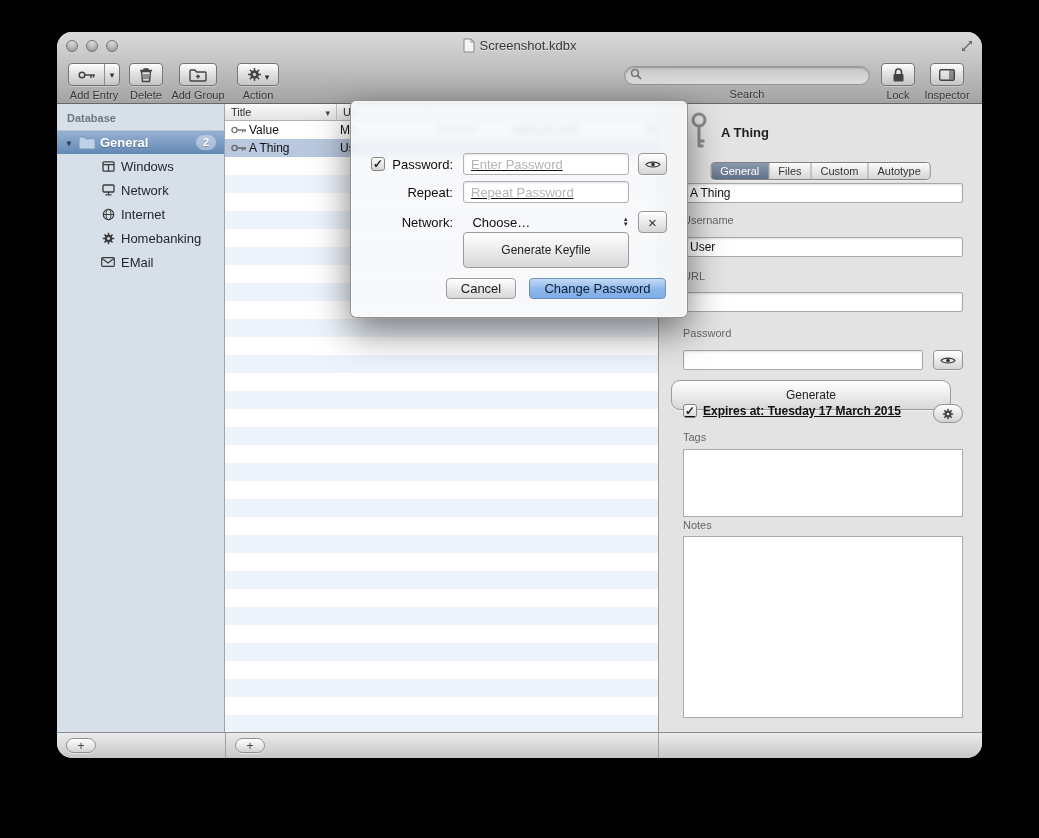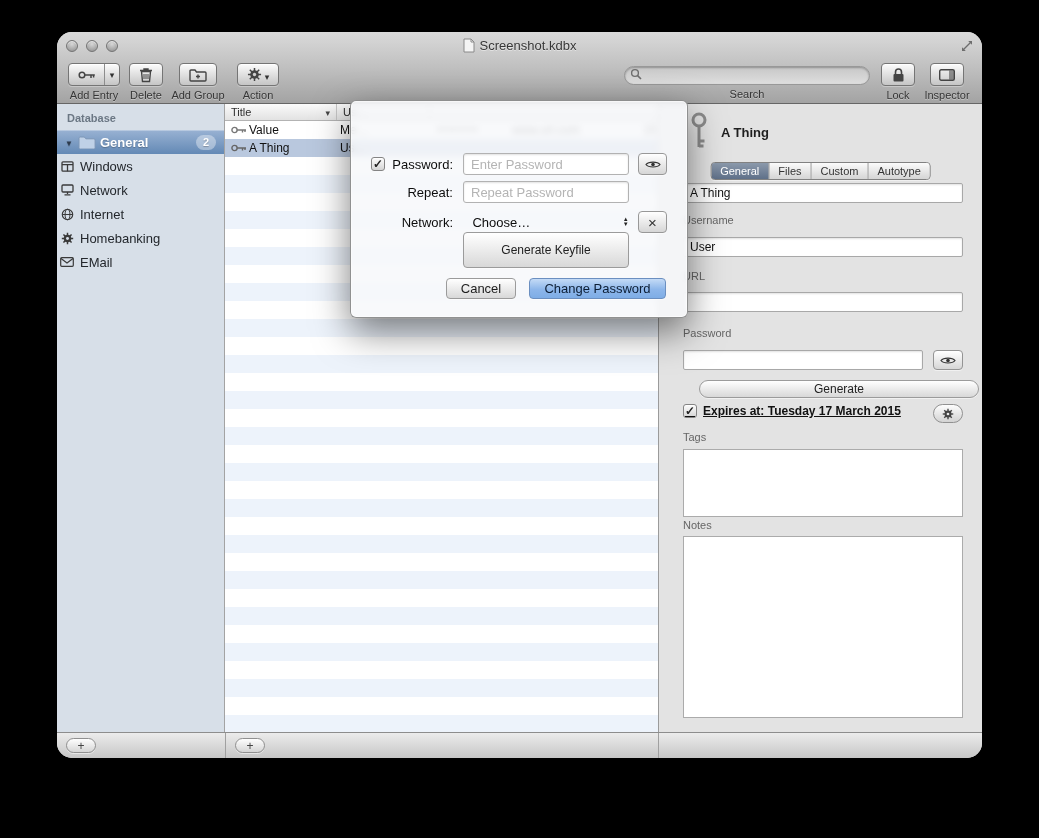--- a/index.html
+++ b/index.html
@@ -39,21 +39,21 @@
                  background:linear-gradient(#c7c7c7,#dedede); padding:0 8px 0 22px; font-size:12px; color:#333;
                  box-shadow:inset 0 1px 2px rgba(0,0,0,.28); outline:none; }
   .mag { position:absolute; left:6px; top:3px; }
 
   
   .content { position:absolute; top:72px; left:0; right:0; bottom:26px; }
 
   .sidebar { position:absolute; left:0; top:0; bottom:0; width:168px; background:#d7dfe8;
              border-right:1px solid #a3a3a3; padding-top:8px; }
   .side-head { font-size:11px; font-weight:bold; color:#6b7784; padding:0 10px 6px 10px; }
-  .side-row { height:24px; display:flex; align-items:center; font-size:13px; color:#23272c; }
+  .side-row { height:24px; display:flex; align-items:center; font-size:13px; color:#23272c; padding-left:41px; }
   .side-row.group { padding-left:8px; }
   .side-row.selected { background:linear-gradient(#99b2d3,#6389b5); color:#fff; font-weight:bold;
                        box-shadow:inset 0 1px 0 rgba(255,255,255,.3); text-shadow:0 1px 1px rgba(0,0,0,.25); }
   .disc { width:12px; display:inline-block; }
   .disc::after { content:"▼"; font-size:8px; color:#2d3b4d; position:relative; top:-1px; }
   .side-ico { width:20px; display:inline-flex; justify-content:center; margin-right:3px; }
   .badge { margin-left:auto; margin-right:8px; background:rgba(255,255,255,.38); border-radius:8px;
            padding:0 7px; font-size:11px; line-height:15px; color:#fff; font-weight:bold; }
 
   .list { position:absolute; left:168px; top:0; bottom:0; width:433px; background:#fff; }
@@ -87,21 +87,21 @@
   .tab:last-child { border-right:none; }
   .tab.active { background:linear-gradient(#8b99ab,#5f7089); color:#fff; }
   .insp-label { position:absolute; left:24px; font-size:11px; color:#666; }
   .ifield { position:absolute; left:24px; width:280px; height:20px; border:1px solid #a8a8a8; border-radius:2px;
             background:#fff; font-size:12px; color:#111; padding:0 6px; outline:none;
             box-shadow:inset 0 1px 2px rgba(0,0,0,.12); }
   .ifield.short { width:240px; }
   .sqbtn { position:absolute; width:30px; height:20px; border:1px solid #949494; border-radius:4px;
            background:linear-gradient(#ffffff,#d6d6d6); display:flex; align-items:center; justify-content:center;
            box-shadow:0 1px 0 rgba(255,255,255,.5); cursor:default; }
-  .pill { position:absolute; left:40px; width:280px; height:18px; border:1px solid #9b9b9b; border-radius:9px;
+  .pill { position:absolute; left:12px; width:280px; height:30px; border:1px solid #9b9b9b; border-radius:9px;
           background:linear-gradient(#ffffff,#d8d8d8); font-size:12px; color:#222;
           box-shadow:0 1px 0 rgba(255,255,255,.5); }
   .roundbtn { position:absolute; left:274px; width:30px; height:19px; border:1px solid #919191; border-radius:9.5px;
               background:linear-gradient(#fdfdfd,#d3d3d3); display:flex; align-items:center; justify-content:center; }
   .cb { width:14px; height:14px; border:1px solid #848484; border-radius:3px;
         background:linear-gradient(#fdfdfd,#d4d4d4); display:inline-flex; align-items:center; justify-content:center;
         box-shadow:inset 0 1px 1px rgba(255,255,255,.7); flex:0 0 14px; }
   .cb.checked::after { content:"✓"; font-size:12px; font-weight:bold; color:#222; margin-top:-1px; }
   .expires { position:absolute; left:24px; top:300px; display:flex; align-items:center; gap:6px;
              font-size:12px; font-weight:bold; color:#111;text-decoration:underline; }
@@ -118,21 +118,21 @@
 
   
   .popover { position:absolute; left:293px; top:68px; width:338px; height:218px; z-index:20;
              background:rgba(247,248,250,.86); backdrop-filter:blur(3px);
              border:1px solid rgba(110,110,110,.75); border-radius:6px;
              box-shadow:0 14px 36px rgba(0,0,0,.5), inset 0 0 0 1px rgba(255,255,255,.55); }
   .pop-row { position:absolute; left:20px; right:20px; height:22px; display:flex; align-items:center; }
   .pop-label { flex:0 0 64px; text-align:right; margin-right:10px; font-size:13px; color:#0d0d0d; }
   .cbspace { flex:0 0 14px; margin-right:4px; }
   .pfield { width:166px; height:22px; border:1px solid #b2b2b2; border-radius:3px; background:#fff;
-            font-size:13px; color:#111; padding:0 7px; outline:none; box-shadow:inset 0 1px 2px rgba(0,0,0,.12); }
+            font-size:13px; color:#111; padding:0 7px; outline:none; box-shadow:inset 0 1px 2px rgba(0,0,0,.12);text-decoration:underline; }
   .pfield::placeholder, .ifield::placeholder { color:#b4b4b4; }
   .popbtn31 { width:31px; height:22px; margin-left:9px; border:1px solid #989898; border-radius:4px;
               background:linear-gradient(#ffffff,#d6d6d6); display:flex; align-items:center; justify-content:center;
               box-shadow:0 1px 0 rgba(255,255,255,.5); font-size:15px; color:#333; }
   .popup { width:166px; display:flex; align-items:center; }
   .popup-text { font-size:13px; color:#0d0d0d; }
   .stepper { margin-left:auto; display:flex; flex-direction:column; align-items:center; line-height:5px; }
   .stepper span { font-size:6px; color:#222; }
   .genkey { width:166px; height:36px; border:1px solid #9b9b9b; border-radius:4px;
             background:linear-gradient(#ffffff,#d8d8d8); font-size:12px; color:#222;

